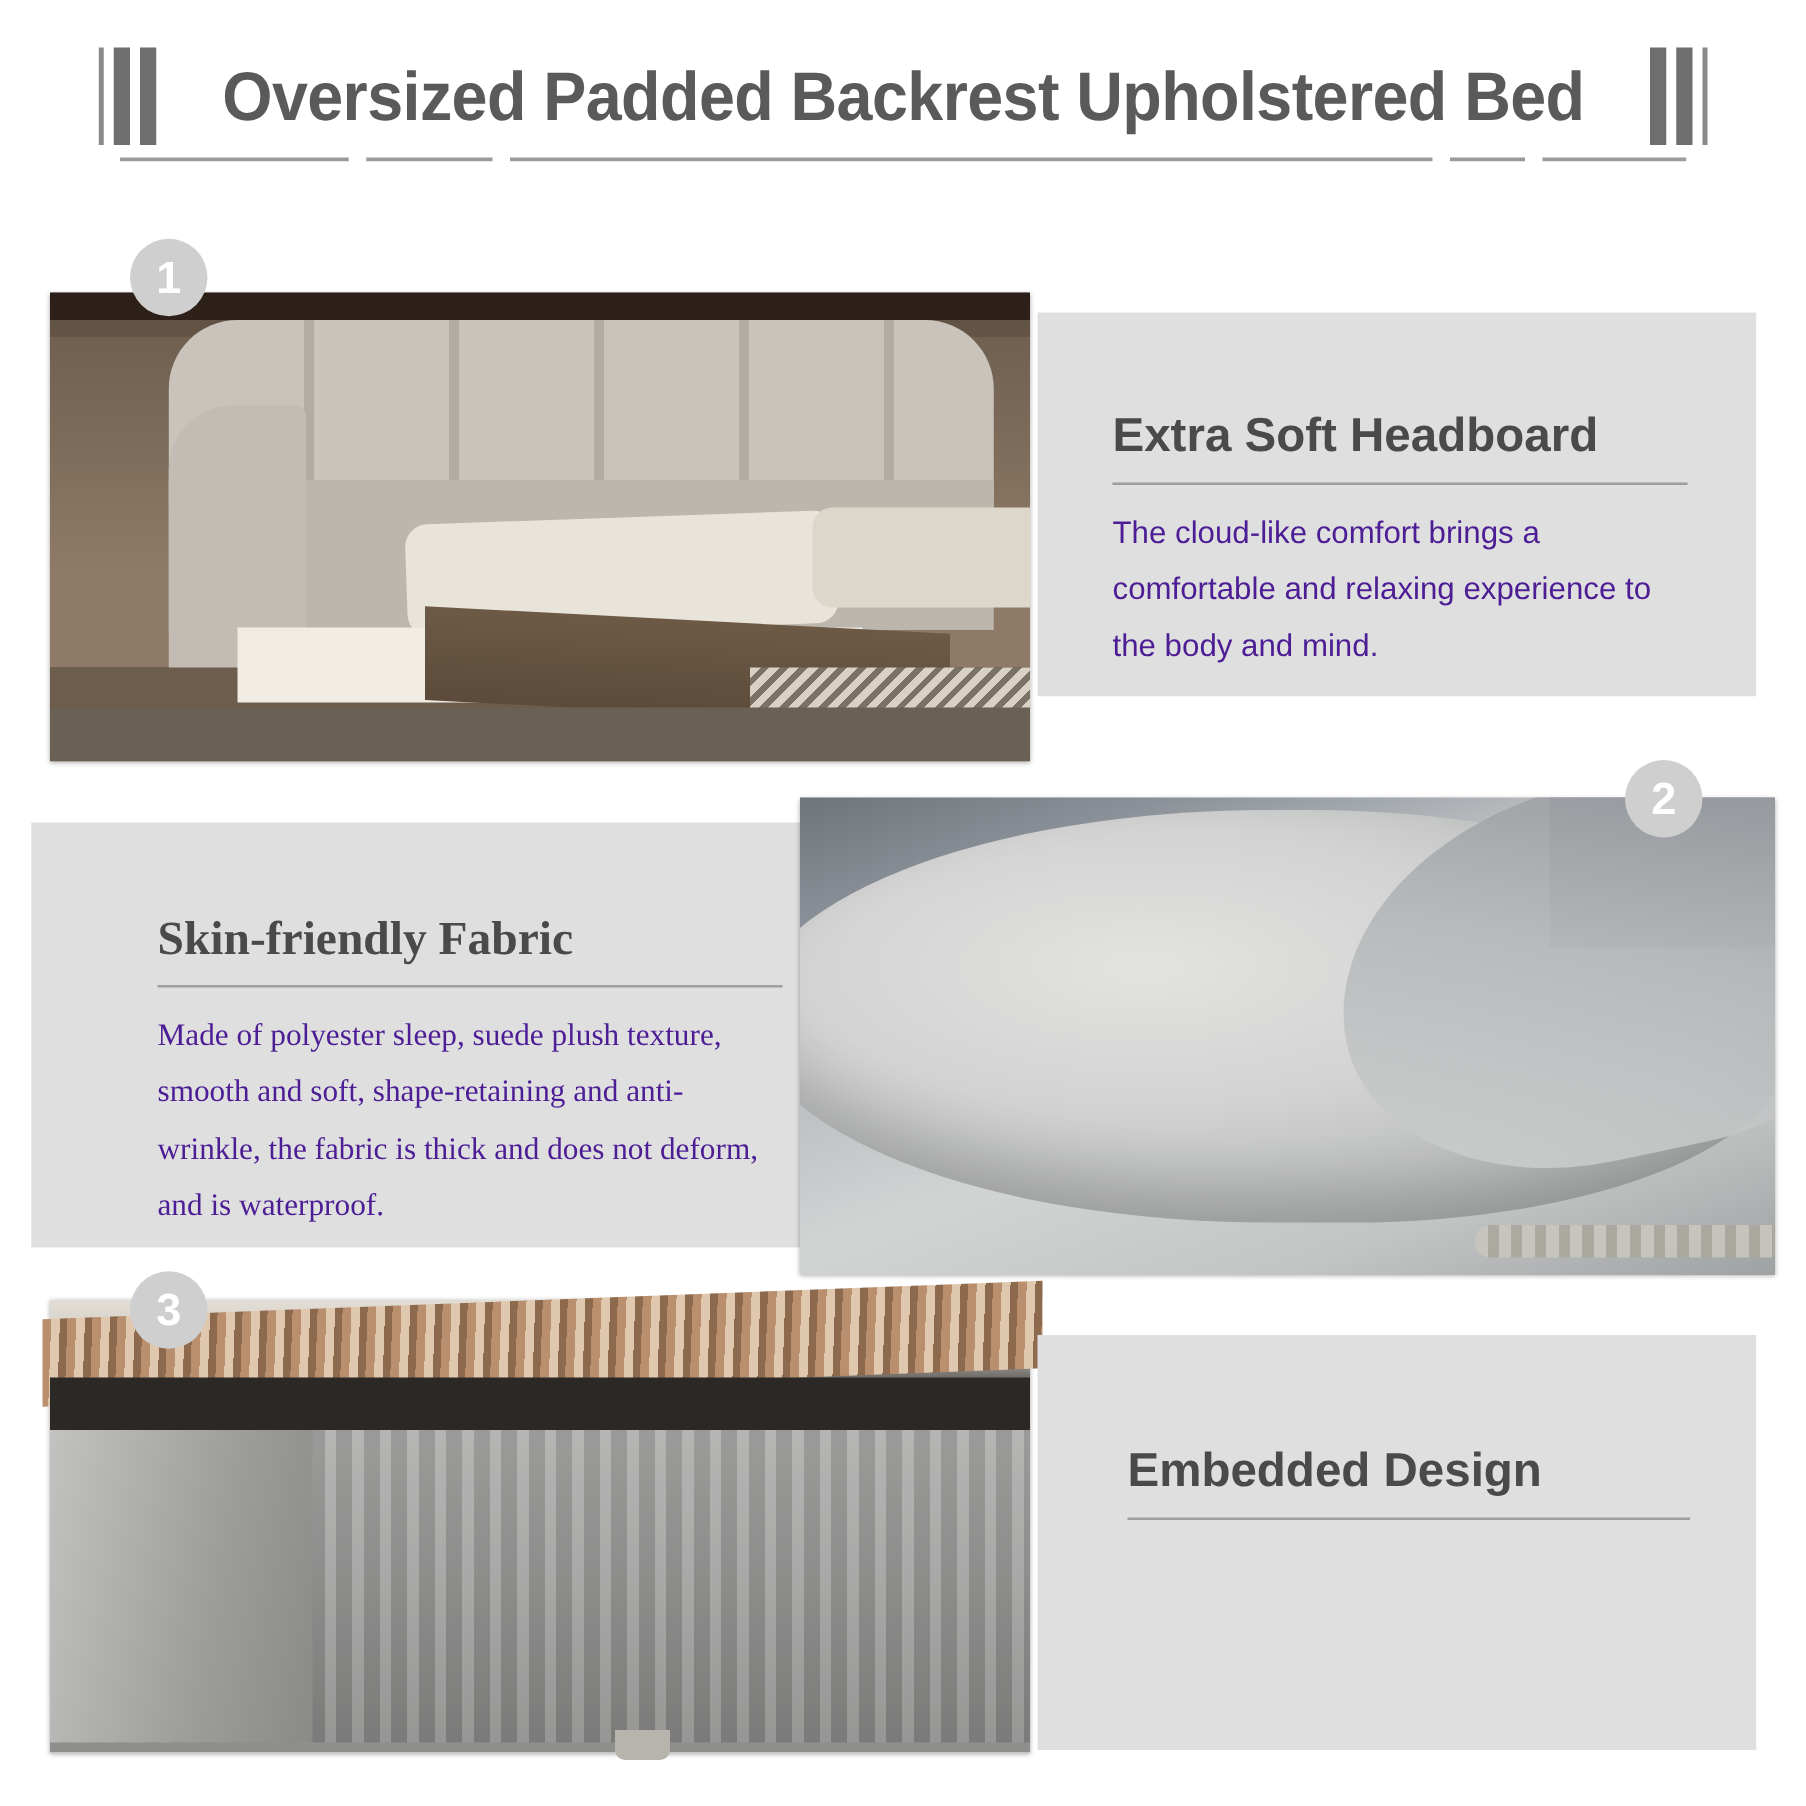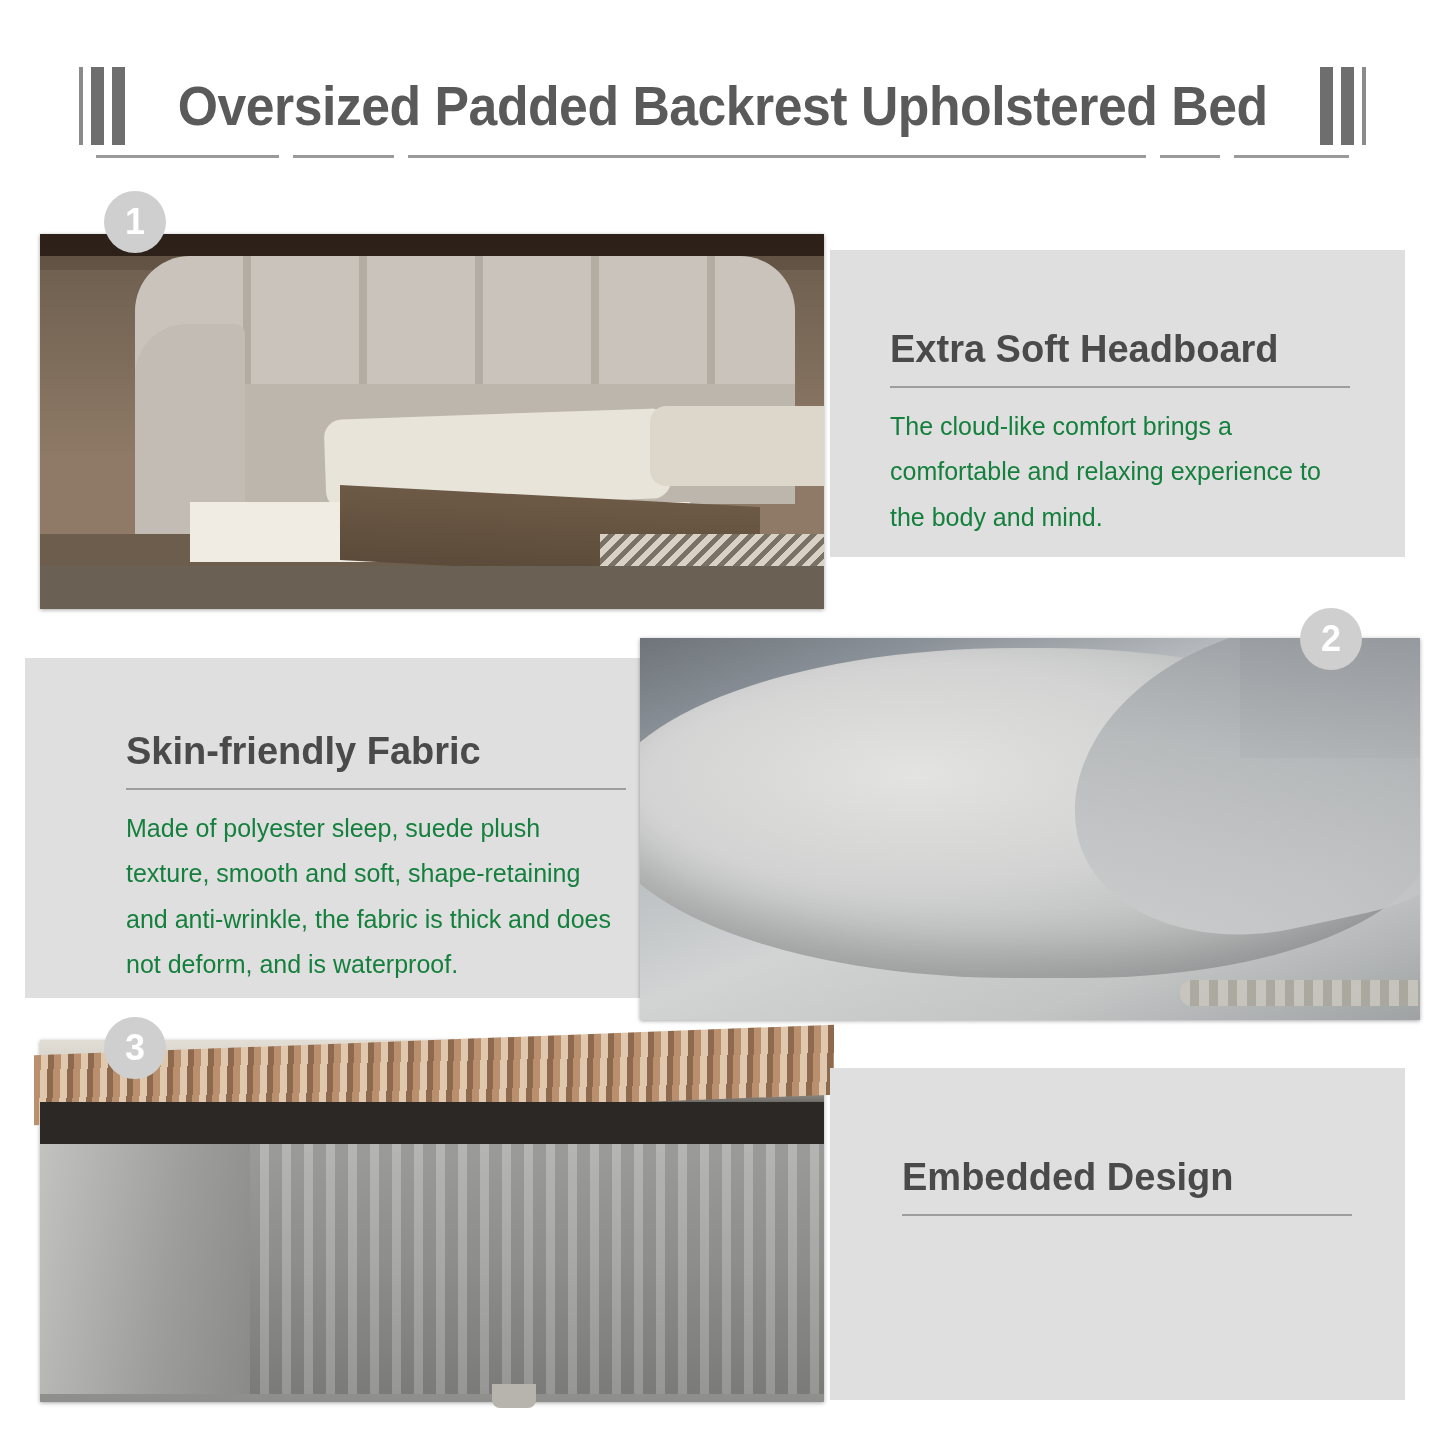--- a/index.html
+++ b/index.html
@@ -14,21 +14,20 @@
     overflow: hidden;
     position: relative;
   }
 
   
   .header {
     position: absolute;
     left: 0; top: 0;
     width: 1244px;
     height: 150px;
-    margin-top: 29px;
   }
   .title-row {
     position: absolute;
     left: 0; top: 38px;
     width: 1445px;
     height: 78px;
     display: flex;
     align-items: center;
     justify-content: center;
   }
@@ -100,21 +99,21 @@
     line-height: 1.15;
   }
   .feat-rule {
     height: 2px;
     background: #9e9e9e;
     margin-top: 14px;
     margin-bottom: 16px;
   }
   .feat-body {
     font-size: 25px;
-    color: #15803d;
+    color: #4c1d95;
     line-height: 1.82;
     margin: 0;
   }
 
   .badge {
     position: absolute;
     width: 62px;
     height: 62px;
     border-radius: 50%;
     background: #cfcfcf;
@@ -201,21 +200,21 @@
     width: 575px; height: 307px;
   }
   #panel1 .panel-inner { left: 60px; top: 78px; width: 460px; }
   #badge1 { left: 104px; top: 191px; }
 
   
   #panel2 {
     left: 25px; top: 658px;
     width: 615px; height: 340px;
   }
-  #panel2 .panel-inner { left: 101px; top: 72px; width: 500px; }
+  #panel2 .panel-inner { left: 101px; top: 72px; width: 500px; font-family: Liberation Serif, serif; }
   #photo2 {
     left: 640px; top: 638px;
     width: 780px; height: 382px;
     background: linear-gradient(160deg, #6e747a 0%, #8b9198 16%, #b9bdc0 34%, #d2d4d4 55%, #c3c5c5 78%, #9fa2a3 100%);
   }
   #photo2 .cushion {
     position: absolute;
     left: -40px; top: 10px;
     width: 830px; height: 330px;
     border-radius: 50% 46% 42% 50%;

